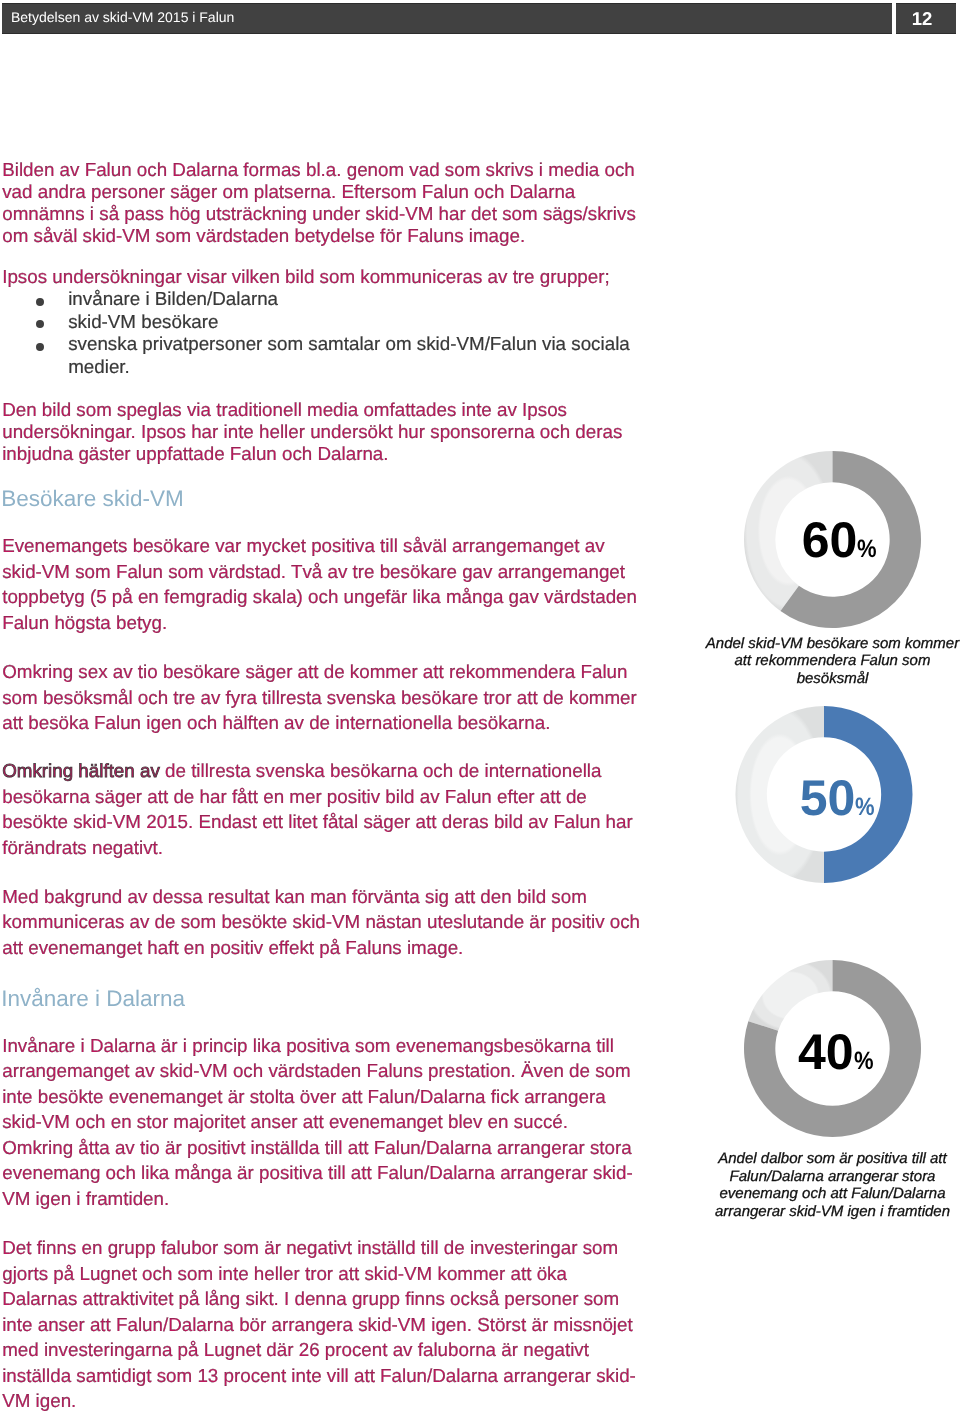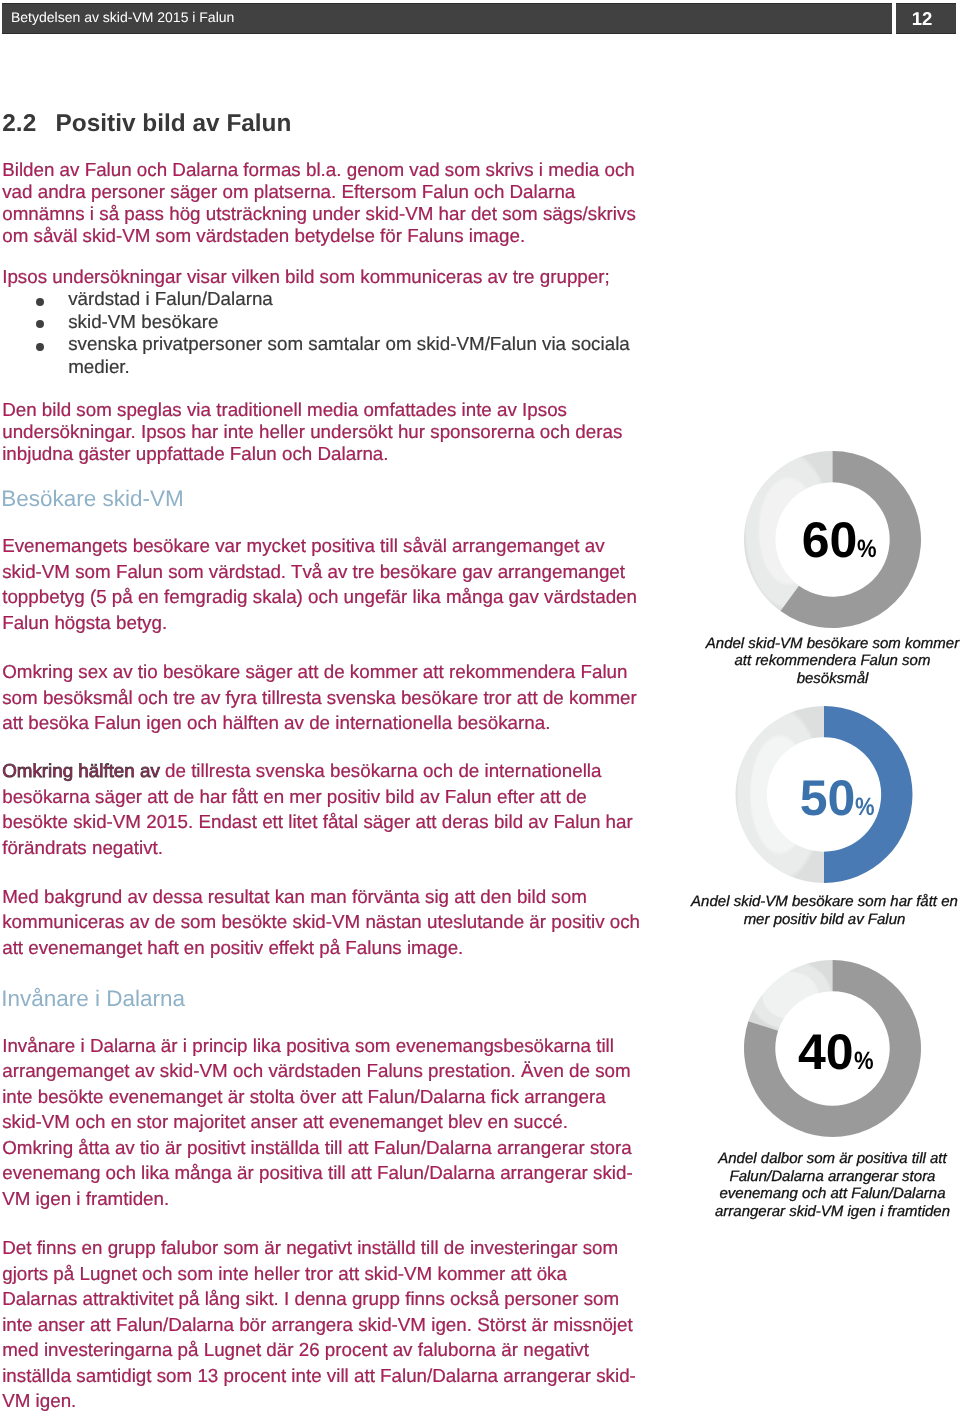--- a/index.html
+++ b/index.html
@@ -56,27 +56,26 @@
 </head>
 <body>
 
 <div class="page">
 
   <div class="hdr-bar"></div>
   <div class="hdr-title">Betydelsen av skid-VM 2015 i Falun</div>
   <div class="hdr-page-bar"></div>
   <div class="hdr-page-num">12</div>
 
-  <h2 class="sec-h"><span class="num">2.2</span><span>Positiv bild av Falun</span></h2>
 
   <p class="col lh22" style="top:158.5px">Bilden av Falun och Dalarna formas bl.a. genom vad som skrivs i media och vad andra personer säger om platserna. Eftersom Falun och Dalarna omnämns i så pass hög utsträckning under skid-VM har det som sägs/skrivs om såväl skid-VM som värdstaden betydelse för Faluns image.</p>
   <p class="col lh22" style="top:265.9px">Ipsos undersökningar visar vilken bild som kommuniceras av tre grupper;</p>
 
   <ul class="bullets" style="top:288.4px">
-    <li class="li"><span class="dot"></span><span>värdstad i Falun/Dalarna</span></li>
+    <li class="li"><span class="dot"></span><span>invånare i Bilden/Dalarna</span></li>
     <li class="li"><span class="dot"></span><span>skid-VM besökare</span></li>
     <li class="li"><span class="dot"></span><span>svenska privatpersoner som samtalar om skid-VM/Falun via sociala medier.</span></li>
   </ul>
 
   <p class="col lh22" style="top:398.5px">Den bild som speglas via traditionell media omfattades inte av Ipsos undersökningar. Ipsos har inte heller undersökt hur sponsorerna och deras inbjudna gäster uppfattade Falun och Dalarna.</p>
 
   <h3 class="sub-h" style="top:485.7px">Besökare skid-VM</h3>
   <p class="col lh255" style="top:533.2px">Evenemangets besökare var mycket positiva till såväl arrangemanget av skid-VM som Falun som värdstad. Två av tre besökare gav arrangemanget toppbetyg (5 på en femgradig skala) och ungefär lika många gav värdstaden Falun högsta betyg.</p>
   <p class="col lh255" style="top:659.0px">Omkring sex av tio besökare säger att de kommer att rekommendera Falun som besöksmål och tre av fyra tillresta svenska besökare tror att de kommer att besöka Falun igen och hälften av de internationella besökarna.</p>
   <p class="col lh255" style="top:758.2px"><span class="emph">Omkring hälften av</span><span> de tillresta svenska besökarna och de internationella besökarna säger att de har fått en mer positiv bild av Falun efter att de besökte skid-VM 2015. Endast ett litet fåtal säger att deras bild av Falun har förändrats negativt.</span></p>
@@ -111,21 +110,20 @@
           <stop offset="0.69" stop-color="#eaecec"></stop>
           <stop offset="0.93" stop-color="#eaecec"></stop>
           <stop offset="1" stop-color="#dddfdf"></stop>
         </radialGradient>
       </defs>
       <path d="M90.00,179.00 A89,89 0 0 1 90.00,1.00 L90.00,32.50 A57.5,57.5 0 0 0 90.00,147.50 Z" fill="url(#trk2)"></path>
       <path d="M90.00,1.00 A89,89 0 0 1 90.00,179.00 L90.00,147.50 A57.5,57.5 0 0 0 90.00,32.50 Z" fill="#4a7ab4"></path>
     </svg>
     <div class="vwrap" style="left:65.7px;top:93.4px;color:#3c72ab"><span class="n">50</span><span class="p">%</span></div>
   </div>
-  <div class="cap" style="left:690px;top:893px;width:269px">Andel skid-VM besökare som har fått en mer positiv bild av Falun</div>
 
   <div class="chart" style="left:743px;top:959px;width:179px;height:179px">
     <svg width="179" height="179" viewBox="0 0 180 180">
       <defs>
         <radialGradient id="trk3" cx="50%" cy="50%" r="50%">
           <stop offset="0.638" stop-color="#f0f1f1"></stop>
           <stop offset="0.69" stop-color="#e7e8e8"></stop>
           <stop offset="0.93" stop-color="#e7e8e8"></stop>
           <stop offset="1" stop-color="#dadbdb"></stop>
         </radialGradient>

